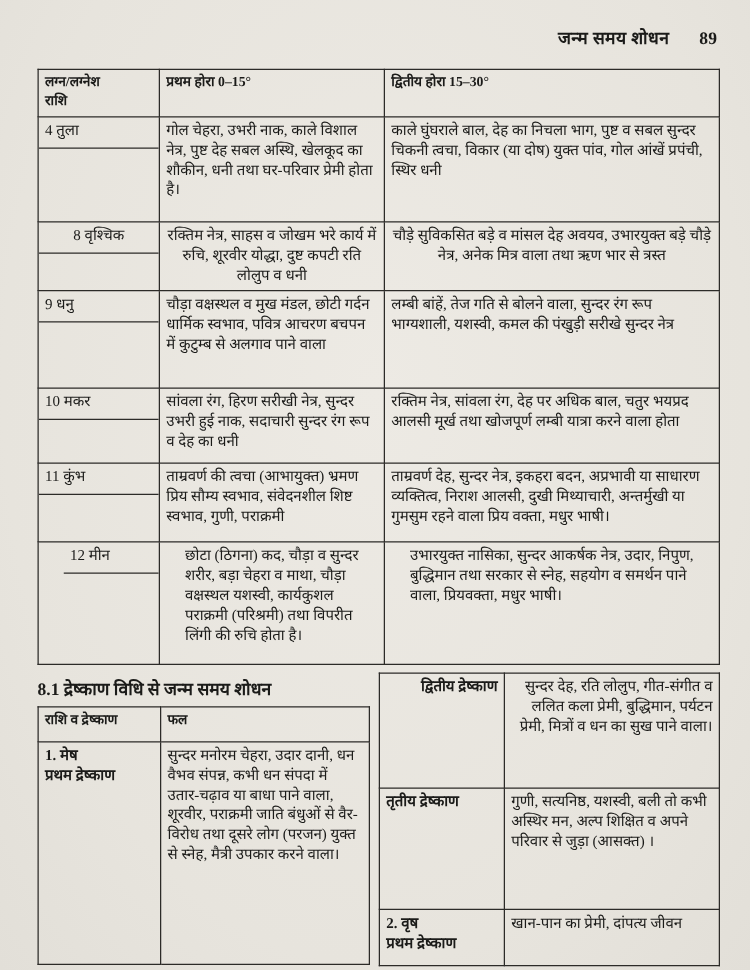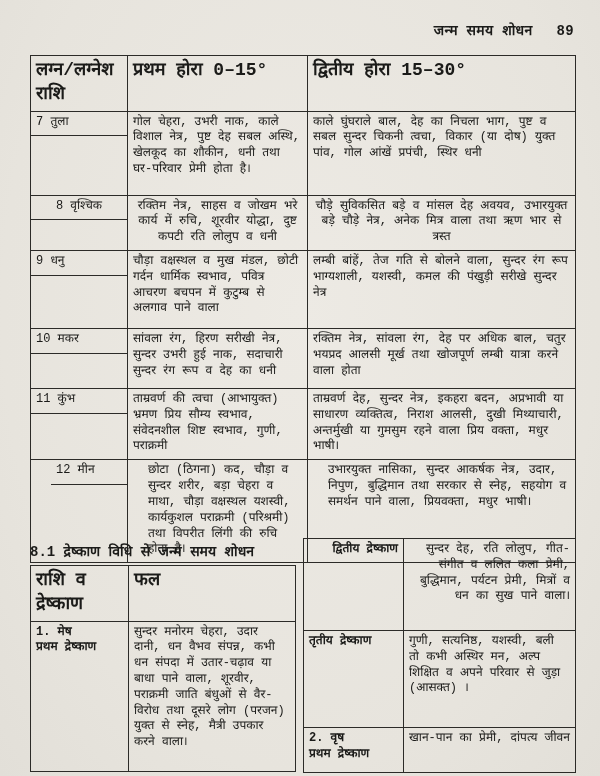--- a/index.html
+++ b/index.html
@@ -3,21 +3,21 @@
 <meta charset="utf-8">
 <style>
   * { margin: 0; padding: 0; box-sizing: border-box; }
   html, body { background: #6b6b6b; }
   .page {
     position: relative;
     width: 600px;
     height: 776px;
     margin: 0 auto;
     background: radial-gradient(ellipse at 50% 40%, #edeae4 0%, #e7e4dd 70%, #e2dfd8 100%);
-    font-family: Liberation Mono, monospace;
+    font-family: Liberation Serif, serif;
     color: #1b1b19;
     overflow: hidden;
   }
   .page-header {
     position: absolute;
     top: 20px;
     right: 26px;
     font-size: 14px;
     font-weight: bold;
     letter-spacing: 0.3px;
@@ -27,21 +27,21 @@
   table { border-collapse: collapse; table-layout: fixed; }
   td, th {
     border: 1.6px solid #2c2b28;
     vertical-align: top;
     font-size: 12px;
     line-height: 1.32;
     padding: 3px 5px 4px 5px;
     text-align: left;
     overflow: hidden;
   }
-  th { font-weight: bold; white-space: pre-line; font-size: 18px; }
+  th { font-weight: bold; white-space: pre-line; font-size: 11px; }
 
   .main-table { position: absolute; left: 30px; top: 55px; width: 545px; }
   .main-table tr.hdr  td, .main-table tr.hdr  th { height: 38px; }
   .main-table tr.r0 td { height: 84px; }
   .main-table tr.r1 td { height: 55px; text-align: center; }
   .main-table tr.r2 td { height: 78px; }
   .main-table tr.r3 td { height: 60px; }
   .main-table tr.r4 td { height: 63px; margin-left: 20px; }
   .main-table tr.r5 td { height: 98px; padding-left: 20px; }
   .rashi-cell { padding: 0; }
@@ -85,21 +85,21 @@
       </colgroup>
     <tbody>
       <tr class="hdr">
         <th>लग्न/लग्नेश
 राशि</th>
         <th>प्रथम होरा 0–15°</th>
         <th>द्वितीय होरा 15–30°</th>
       </tr>
       <tr class="r0">
         <td class="rashi-cell">
-            <div class="rashi-label">7 तुला</div>
+            <div class="rashi-label">4 तुला</div>
           </td>
         <td>गोल चेहरा, उभरी नाक, काले विशाल नेत्र, पुष्ट देह सबल अस्थि, खेलकूद का शौकीन, धनी तथा घर-परिवार प्रेमी होता है।</td>
         <td>काले घुंघराले बाल, देह का निचला भाग, पुष्ट व सबल सुन्दर चिकनी त्वचा, विकार (या दोष) युक्त पांव, गोल आंखें प्रपंची, स्थिर धनी</td>
       </tr>
       <tr class="r1">
         <td class="rashi-cell">
             <div class="rashi-label">8 वृश्चिक</div>
           </td>
         <td>रक्तिम नेत्र, साहस व जोखम भरे कार्य में रुचि, शूरवीर योद्धा, दुष्ट कपटी रति लोलुप व धनी</td>
         <td>चौड़े सुविकसित बड़े व मांसल देह अवयव, उभारयुक्त बड़े चौड़े नेत्र, अनेक मित्र वाला तथा ऋण भार से त्रस्त</td>

